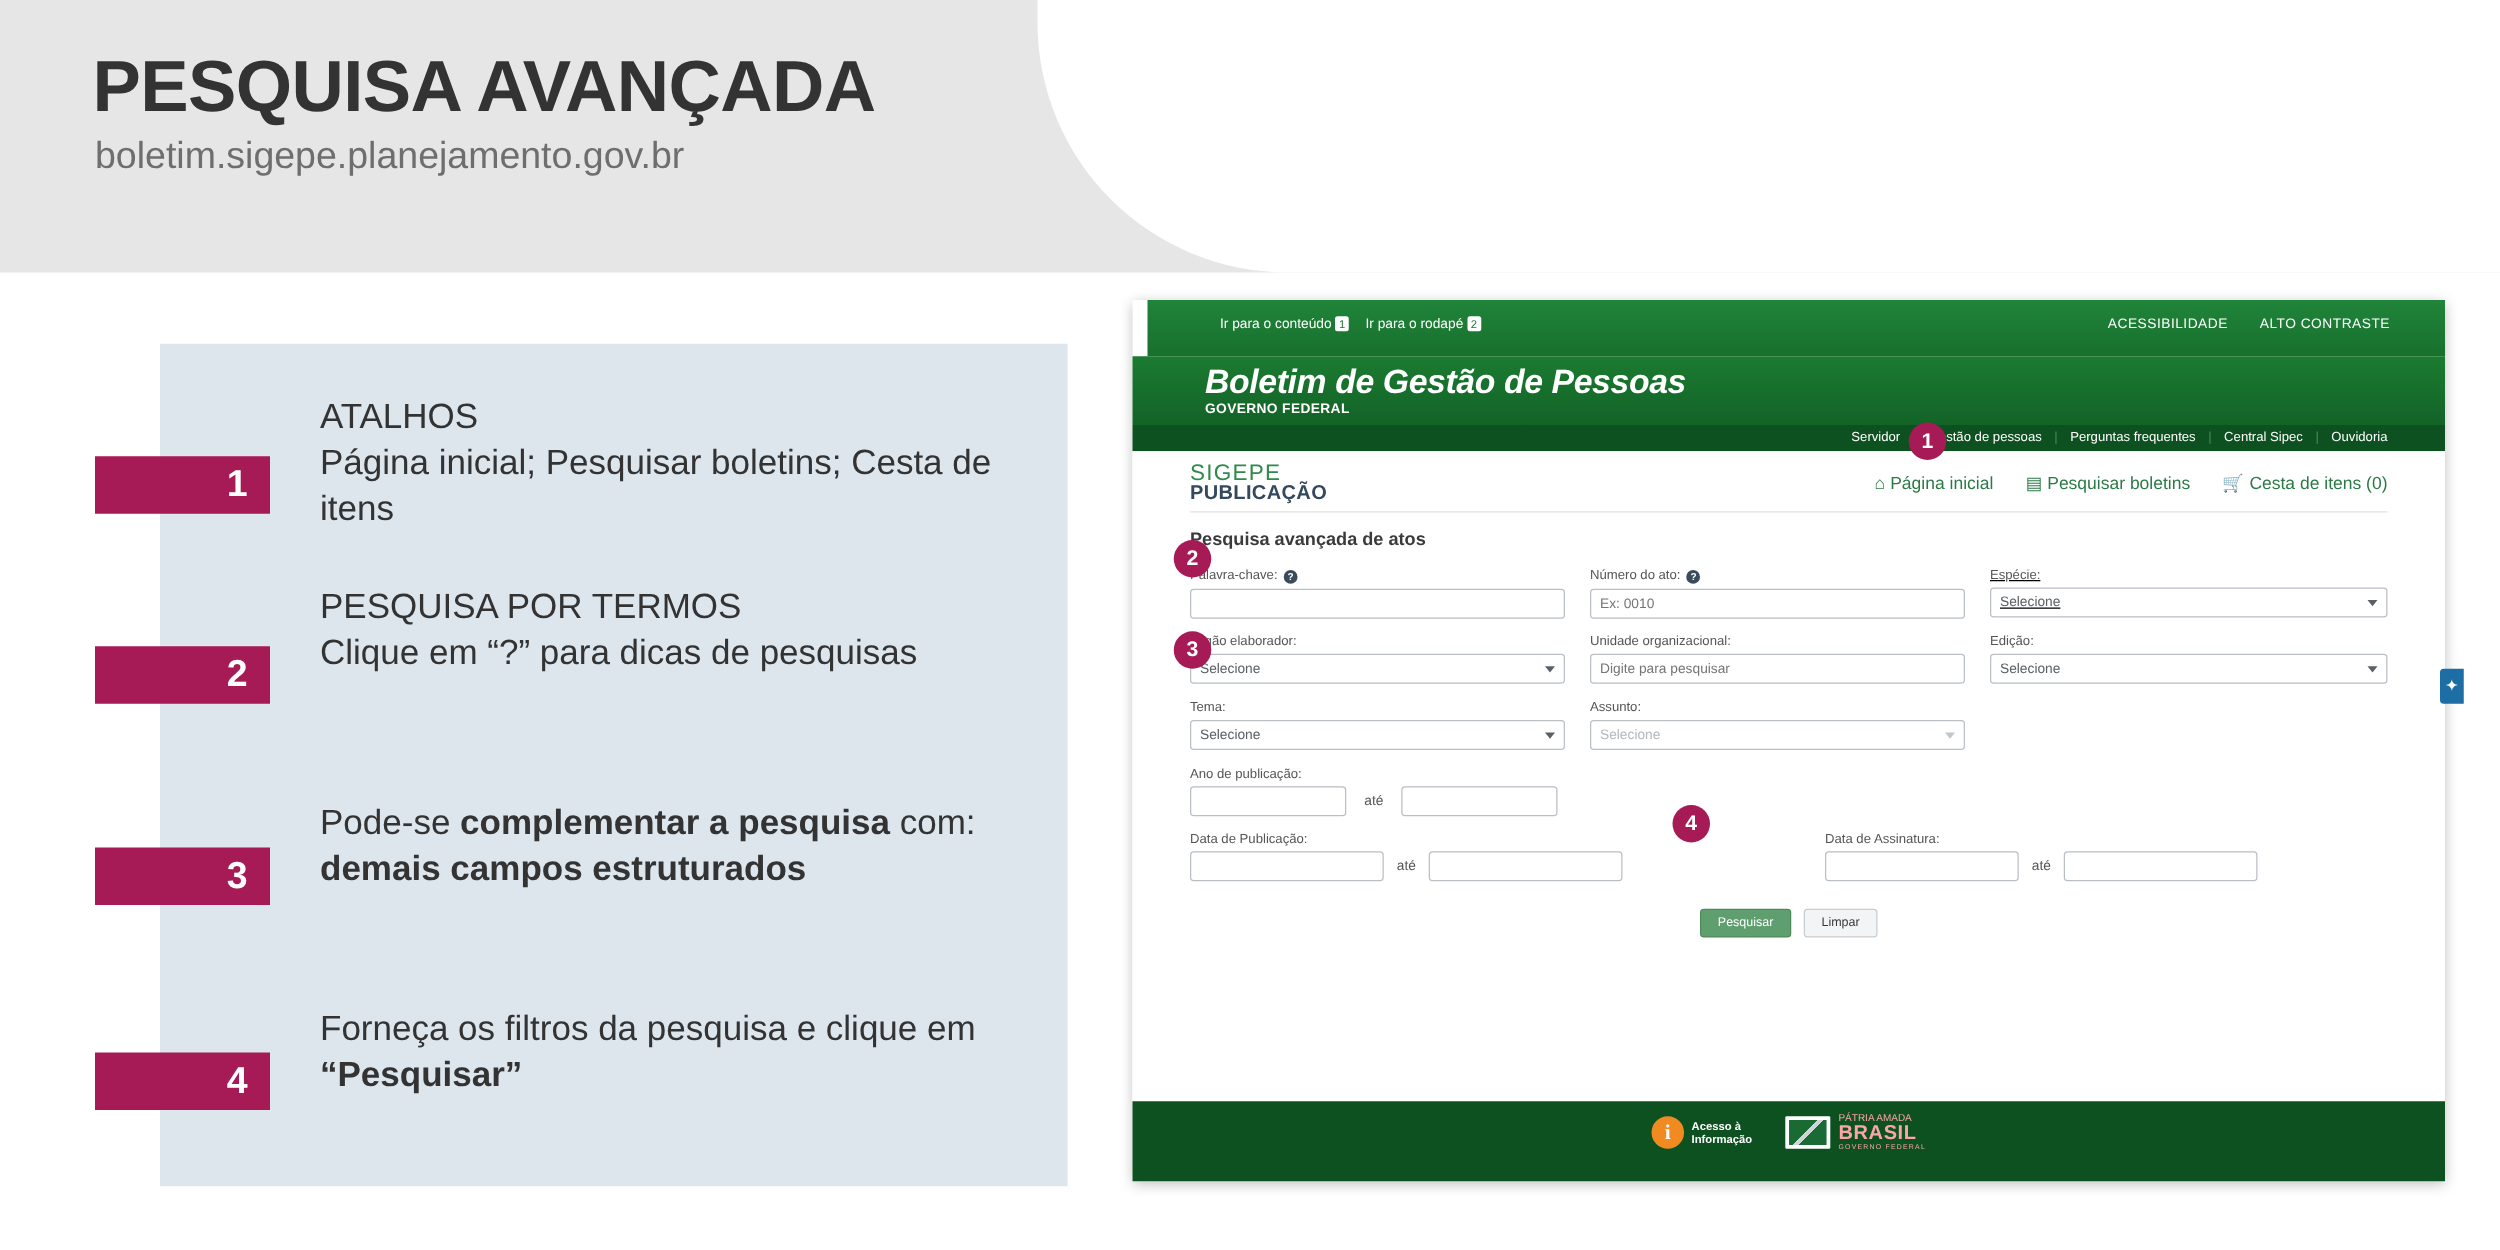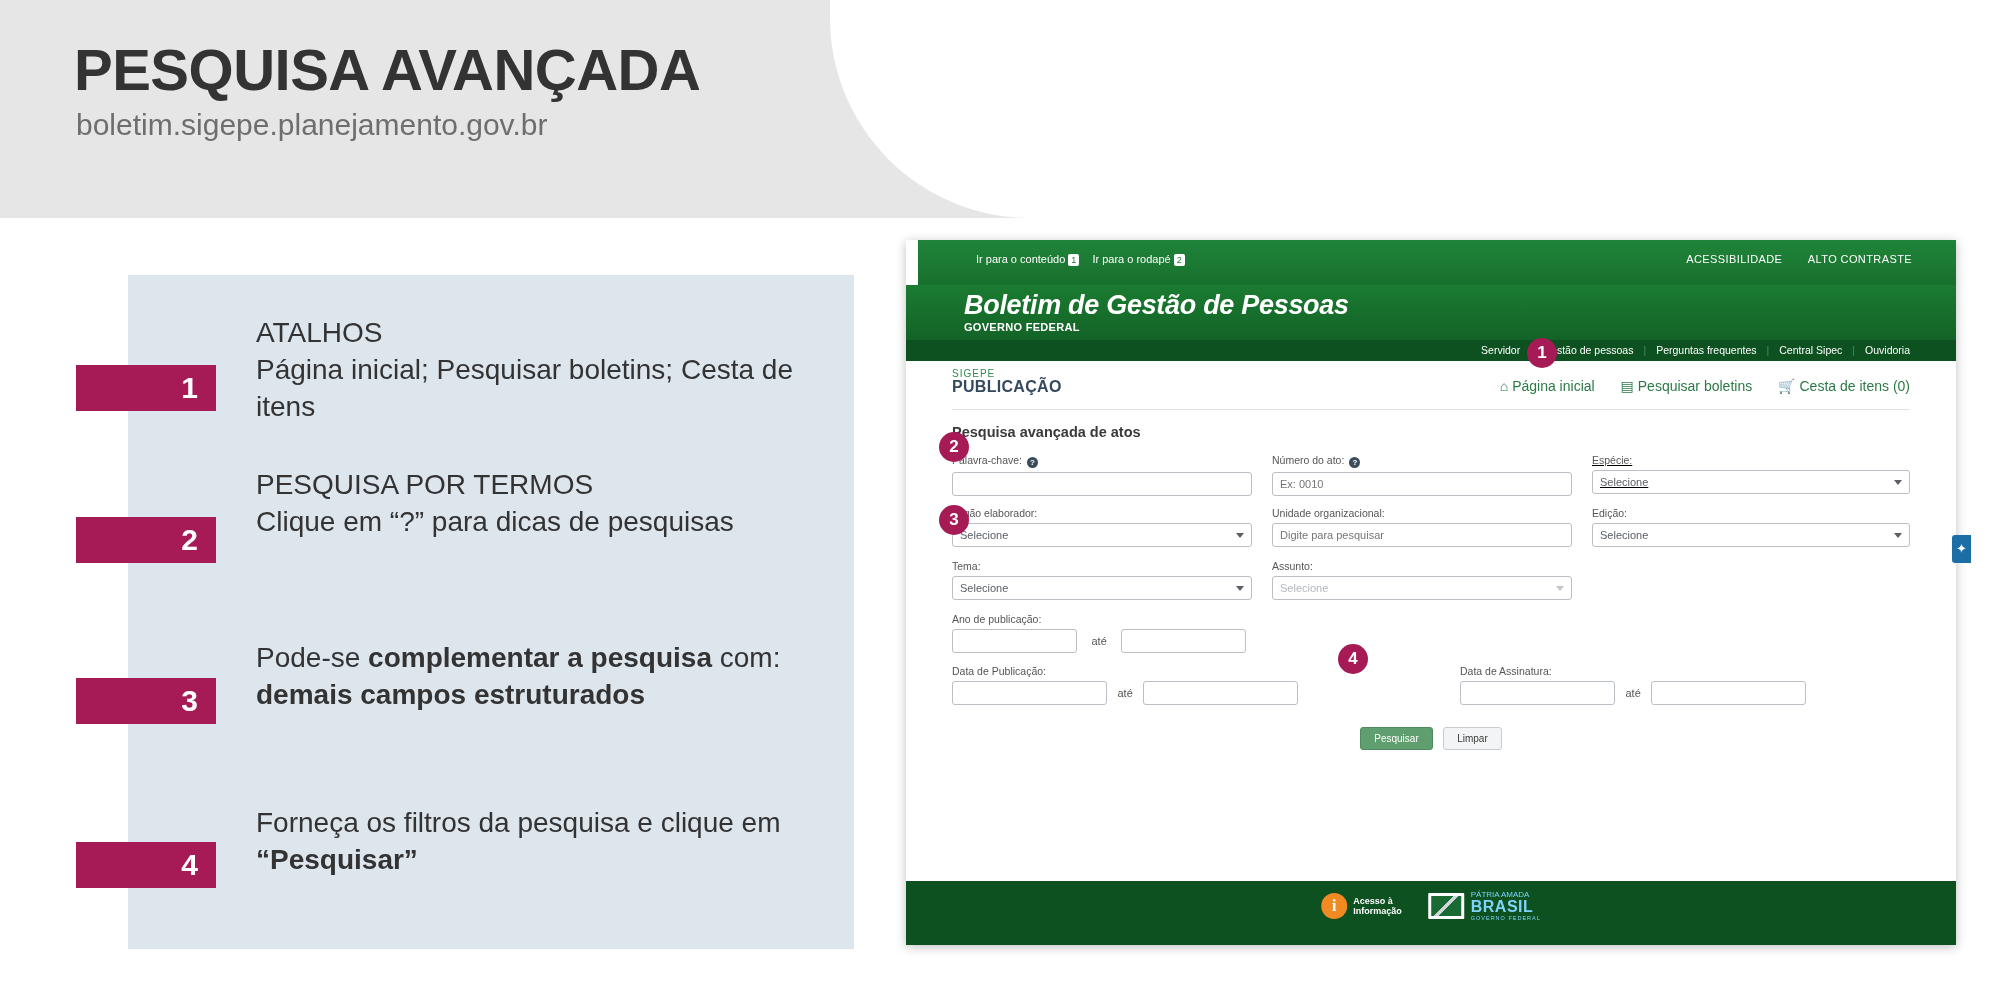--- a/index.html
+++ b/index.html
@@ -175,21 +175,21 @@
   .sigepe-row {
     position: relative;
     height: 48px;
     border-bottom: 1px solid #e2e2e2;
   }
   .sigepe-logo {
     position: absolute;
     left: 0; top: 8px;
     line-height: 1.0;
   }
-  .sigepe-logo .l1 { font-size: 10px; color: #2f8b4c; letter-spacing: 1px; }
+  .sigepe-logo .l1 { font-size: 18px; color: #2f8b4c; letter-spacing: 1px; }
   .sigepe-logo .l2 { font-size: 16px; color: #34495e; font-weight: bold; letter-spacing: 0.3px; }
 
   .quick-links {
     position: absolute;
     right: 0; top: 17px;
     font-size: 14px;
     color: #2b7a46;
   }
   .quick-links .ql { margin-left: 22px; white-space: nowrap; }
   .quick-links .ql .gi { margin-right: 4px; }
@@ -330,21 +330,21 @@
     overflow: hidden;
     border-radius: 1px;
   }
   .patria .flag:before {
     content: "";
     position: absolute;
     left: 3px; top: 3px;
     width: 30px; height: 20px;
     background: linear-gradient(135deg, #1a6b33 0 45%, #cfd4d8 45% 55%, #1a6b33 55%);
   }
-  .patria .ptxt { color: #7dd3fc; line-height: 1.05; }
+  .patria .ptxt { color: #fca5a5; line-height: 1.05; }
   .patria .ptxt .p1 { font-size: 8px; }
   .patria .ptxt .p2 { font-size: 16px; font-weight: bold; letter-spacing: 0.5px; }
   .patria .ptxt .p3 { font-size: 5.5px; letter-spacing: 1px; }
 
   
   .marker {
     position: absolute;
     width: 30px; height: 30px;
     border-radius: 50%;
     background: #a61a56;

